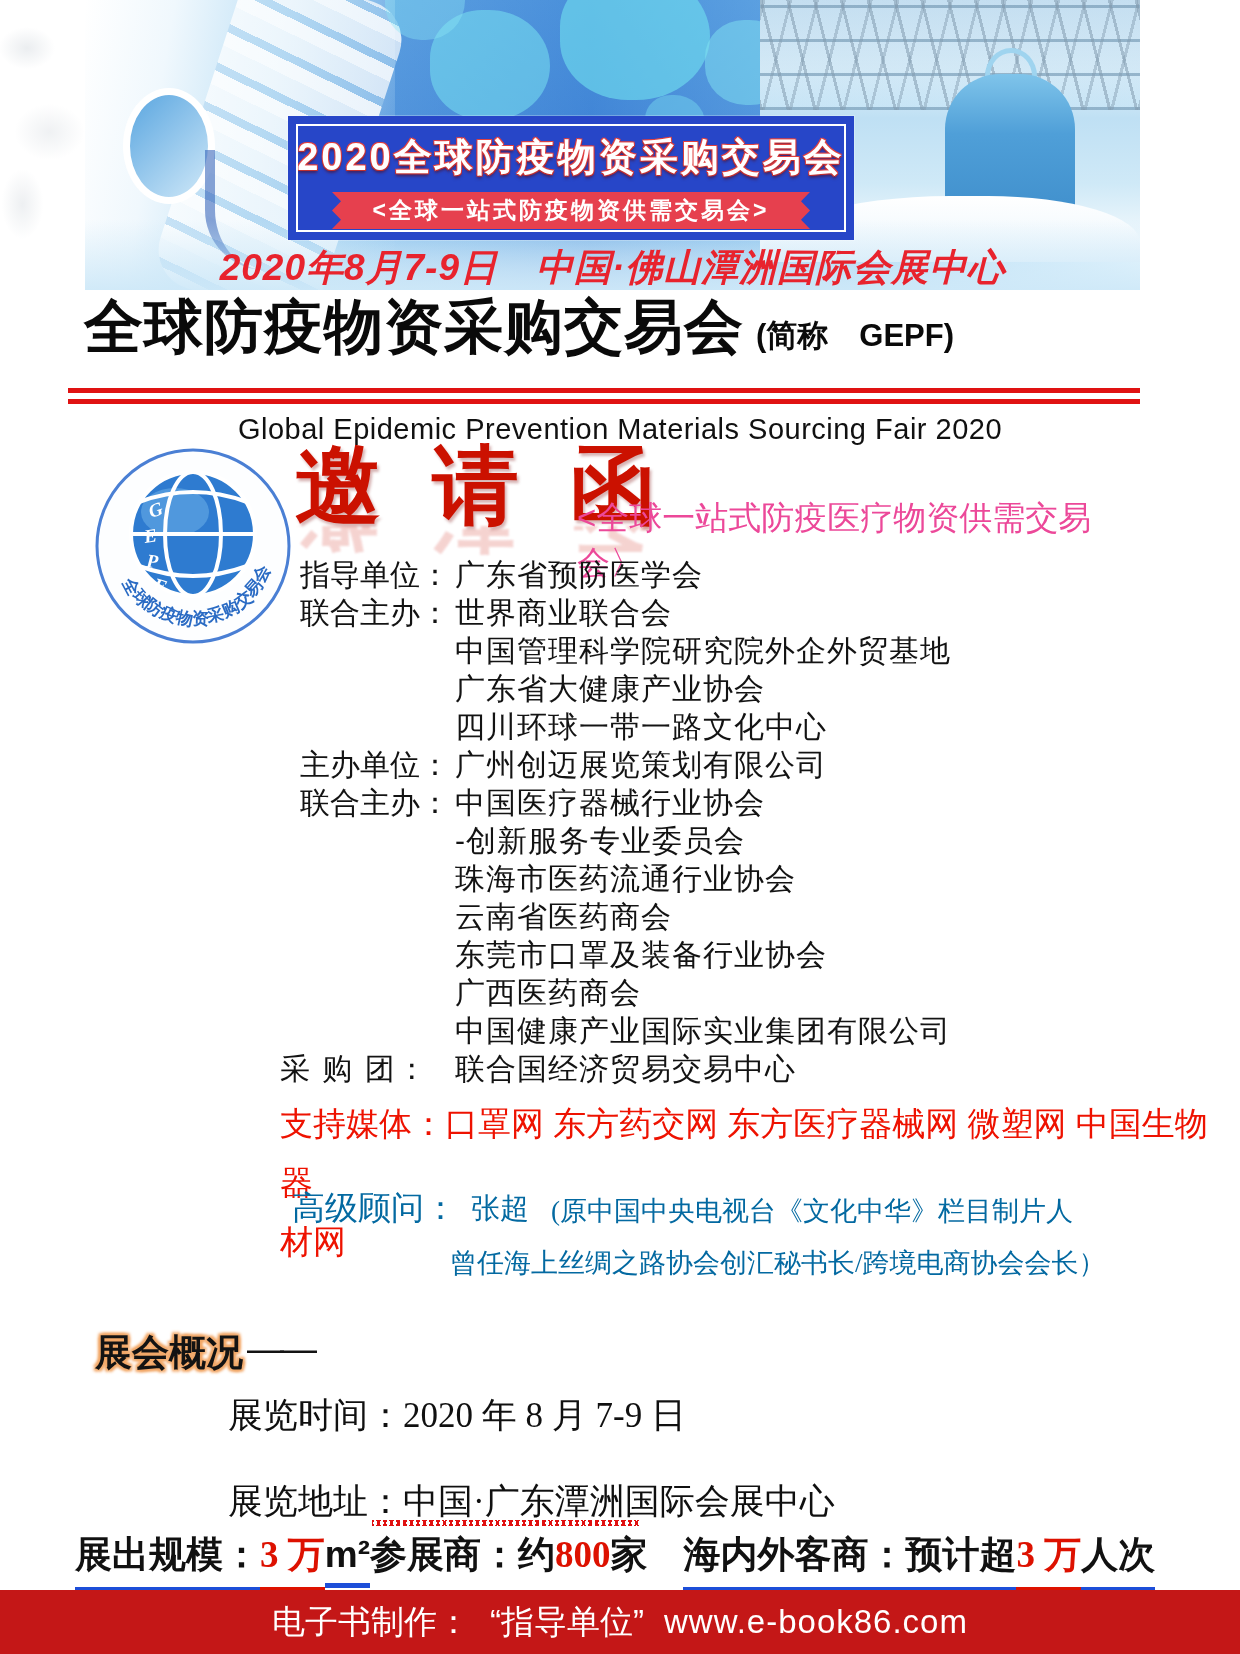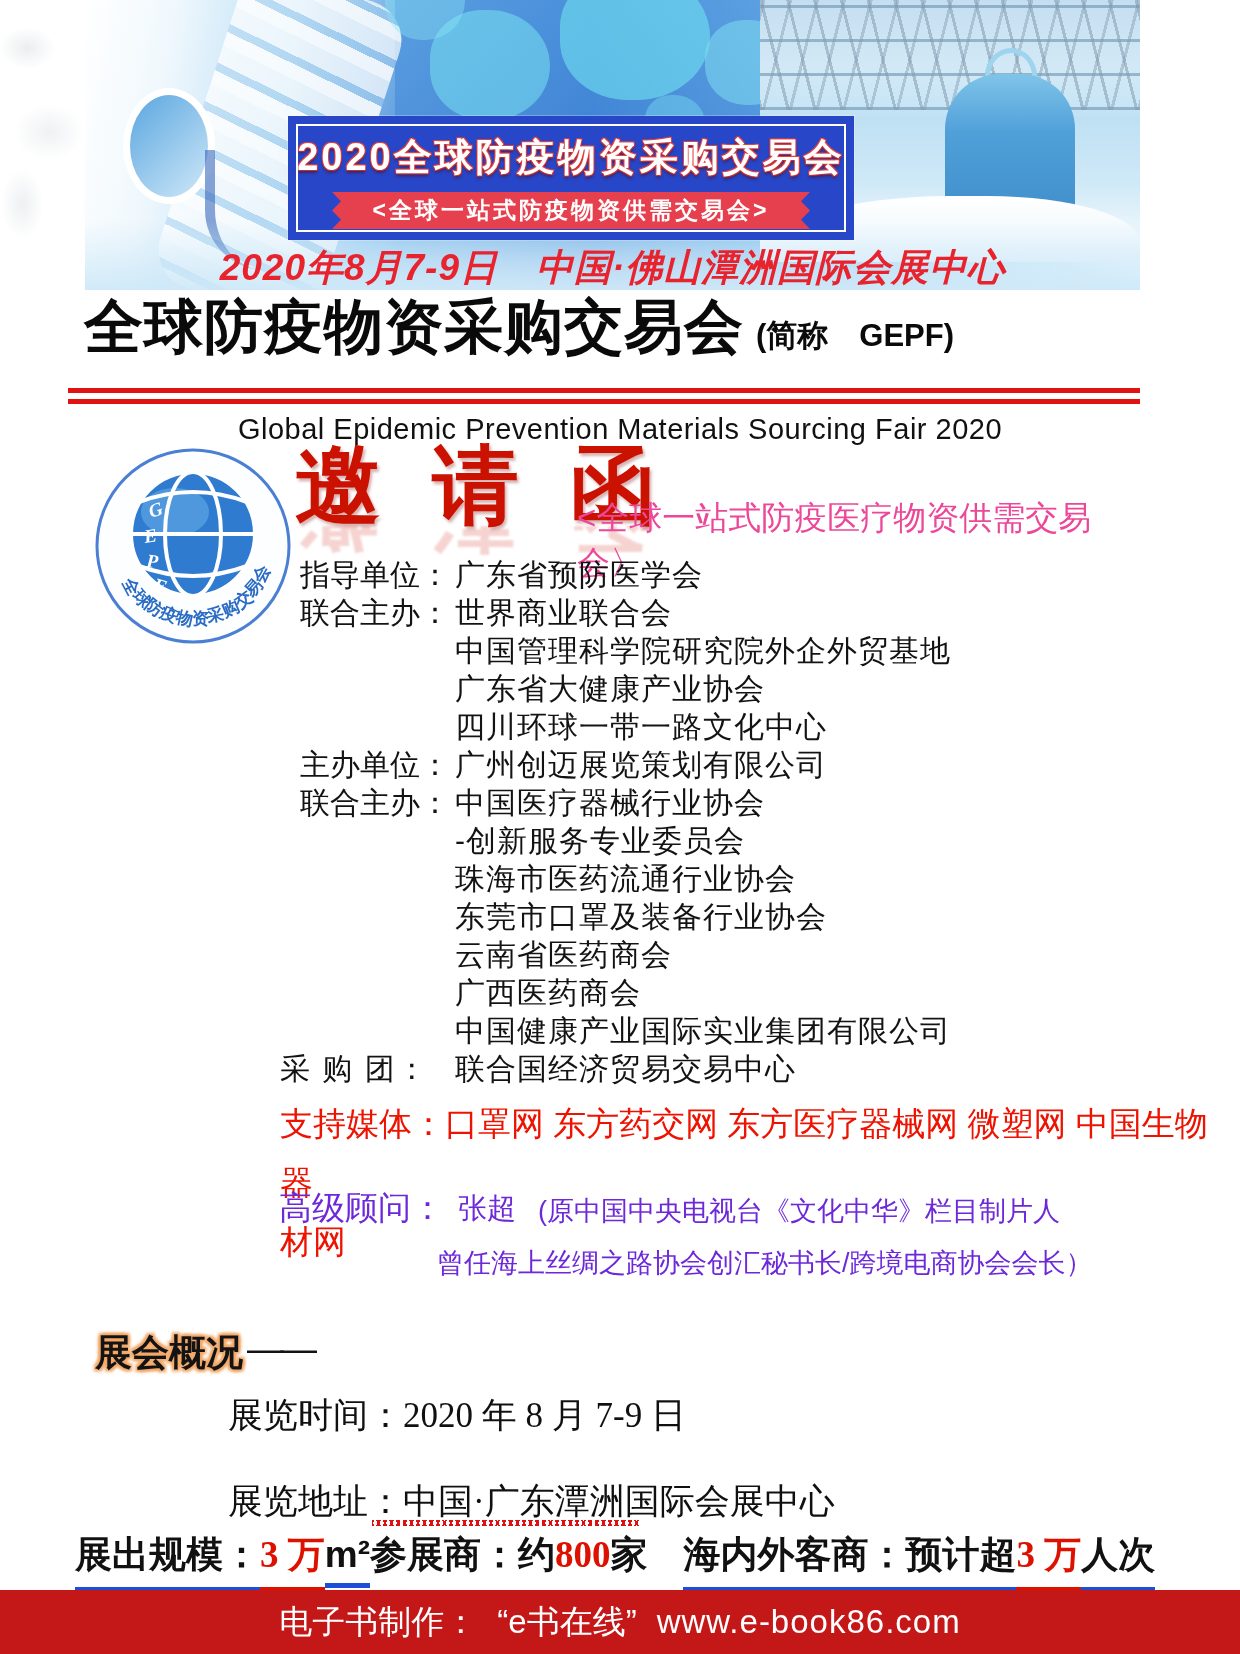--- a/index.html
+++ b/index.html
@@ -81,21 +81,21 @@
 
   
   .org-list{position:absolute;left:280px;top:556px;width:920px;}
   .org-row{display:flex;height:38px;align-items:center;font-size:30px;color:#131313;padding-left:20px;}
   .org-row.outdent{padding-left:0;}
   .org-label{min-width:155px;}
   .org-row.outdent .org-label{min-width:175px;letter-spacing:2px;}
   .org-value{letter-spacing:1px;}
 
   .media-line{position:absolute;left:280px;top:1094px;width:930px;color:#ee1200;font-size:33px;line-height:59px;}
-  .advisor{position:absolute;left:279px;top:1186px;width:900px;color:#6d28d9;}
+  .advisor{position:absolute;left:292px;top:1186px;width:900px;color:#0369a1;font-family:Liberation Serif, serif;}
   .adv-row1{display:flex;align-items:flex-end;}
   .adv-label{font-size:33px;}
   .adv-name{font-size:29px;margin-left:14px;padding-bottom:2px;}
   .adv-note{font-size:27px;margin-left:22px;padding-bottom:2px;}
   .adv-row2{font-size:27px;margin-left:158px;margin-top:14px;}
 
   
   .ov-head{position:absolute;left:95px;top:1328px;display:flex;align-items:flex-start;}
   .ov-head-text{font-size:37px;font-weight:800;color:#131313;
     text-shadow:0 0 2px var(--hl-orange),0 0 4px var(--hl-orange),2px 2px 3px var(--hl-orange),-2px -2px 3px var(--hl-orange),2px -2px 3px var(--hl-orange),-2px 2px 3px var(--hl-orange);}
@@ -238,25 +238,25 @@
       <div class="org-row">
         <span class="org-label"></span>
         <span class="org-value">-创新服务专业委员会</span>
       </div>
       <div class="org-row">
         <span class="org-label"></span>
         <span class="org-value">珠海市医药流通行业协会</span>
       </div>
       <div class="org-row">
         <span class="org-label"></span>
+        <span class="org-value">云南省医药商会</span>
+      </div>
+      <div class="org-row">
+        <span class="org-label"></span>
         <span class="org-value">东莞市口罩及装备行业协会</span>
-      </div>
-      <div class="org-row">
-        <span class="org-label"></span>
-        <span class="org-value">云南省医药商会</span>
       </div>
       <div class="org-row">
         <span class="org-label"></span>
         <span class="org-value">广西医药商会</span>
       </div>
       <div class="org-row">
         <span class="org-label"></span>
         <span class="org-value">中国健康产业国际实业集团有限公司</span>
       </div>
       <div class="org-row outdent">
@@ -289,17 +289,17 @@
   <div class="ov-row r2">
     <span>展览地址：</span><span>中国·广东潭洲国际会展中心</span>
   </div>
 
   <div class="scale-line">
     <span class="scale-group g-under" id="scale-left"><span class="seg">展出规模：</span><span class="seg red">3 万</span><span class="seg">m²</span></span><span class="scale-group g-wavy" id="scale-wavy"><span class="seg">参展商：约 </span><span class="seg red">800</span><span class="seg"> 家</span></span><span class="scale-group g-under g-right" id="scale-right"><span class="seg">海内外客商：预计超 </span><span class="seg red">3 万</span><span class="seg">人次</span></span>
   </div>
 
   <div class="footer">
     <span>电子书制作：</span>
-    <span>“e书在线”</span>
+    <span>“指导单位”</span>
     <span class="url">www.e-book86.com</span>
   </div>
 
 </div>
 
 </body></html>

